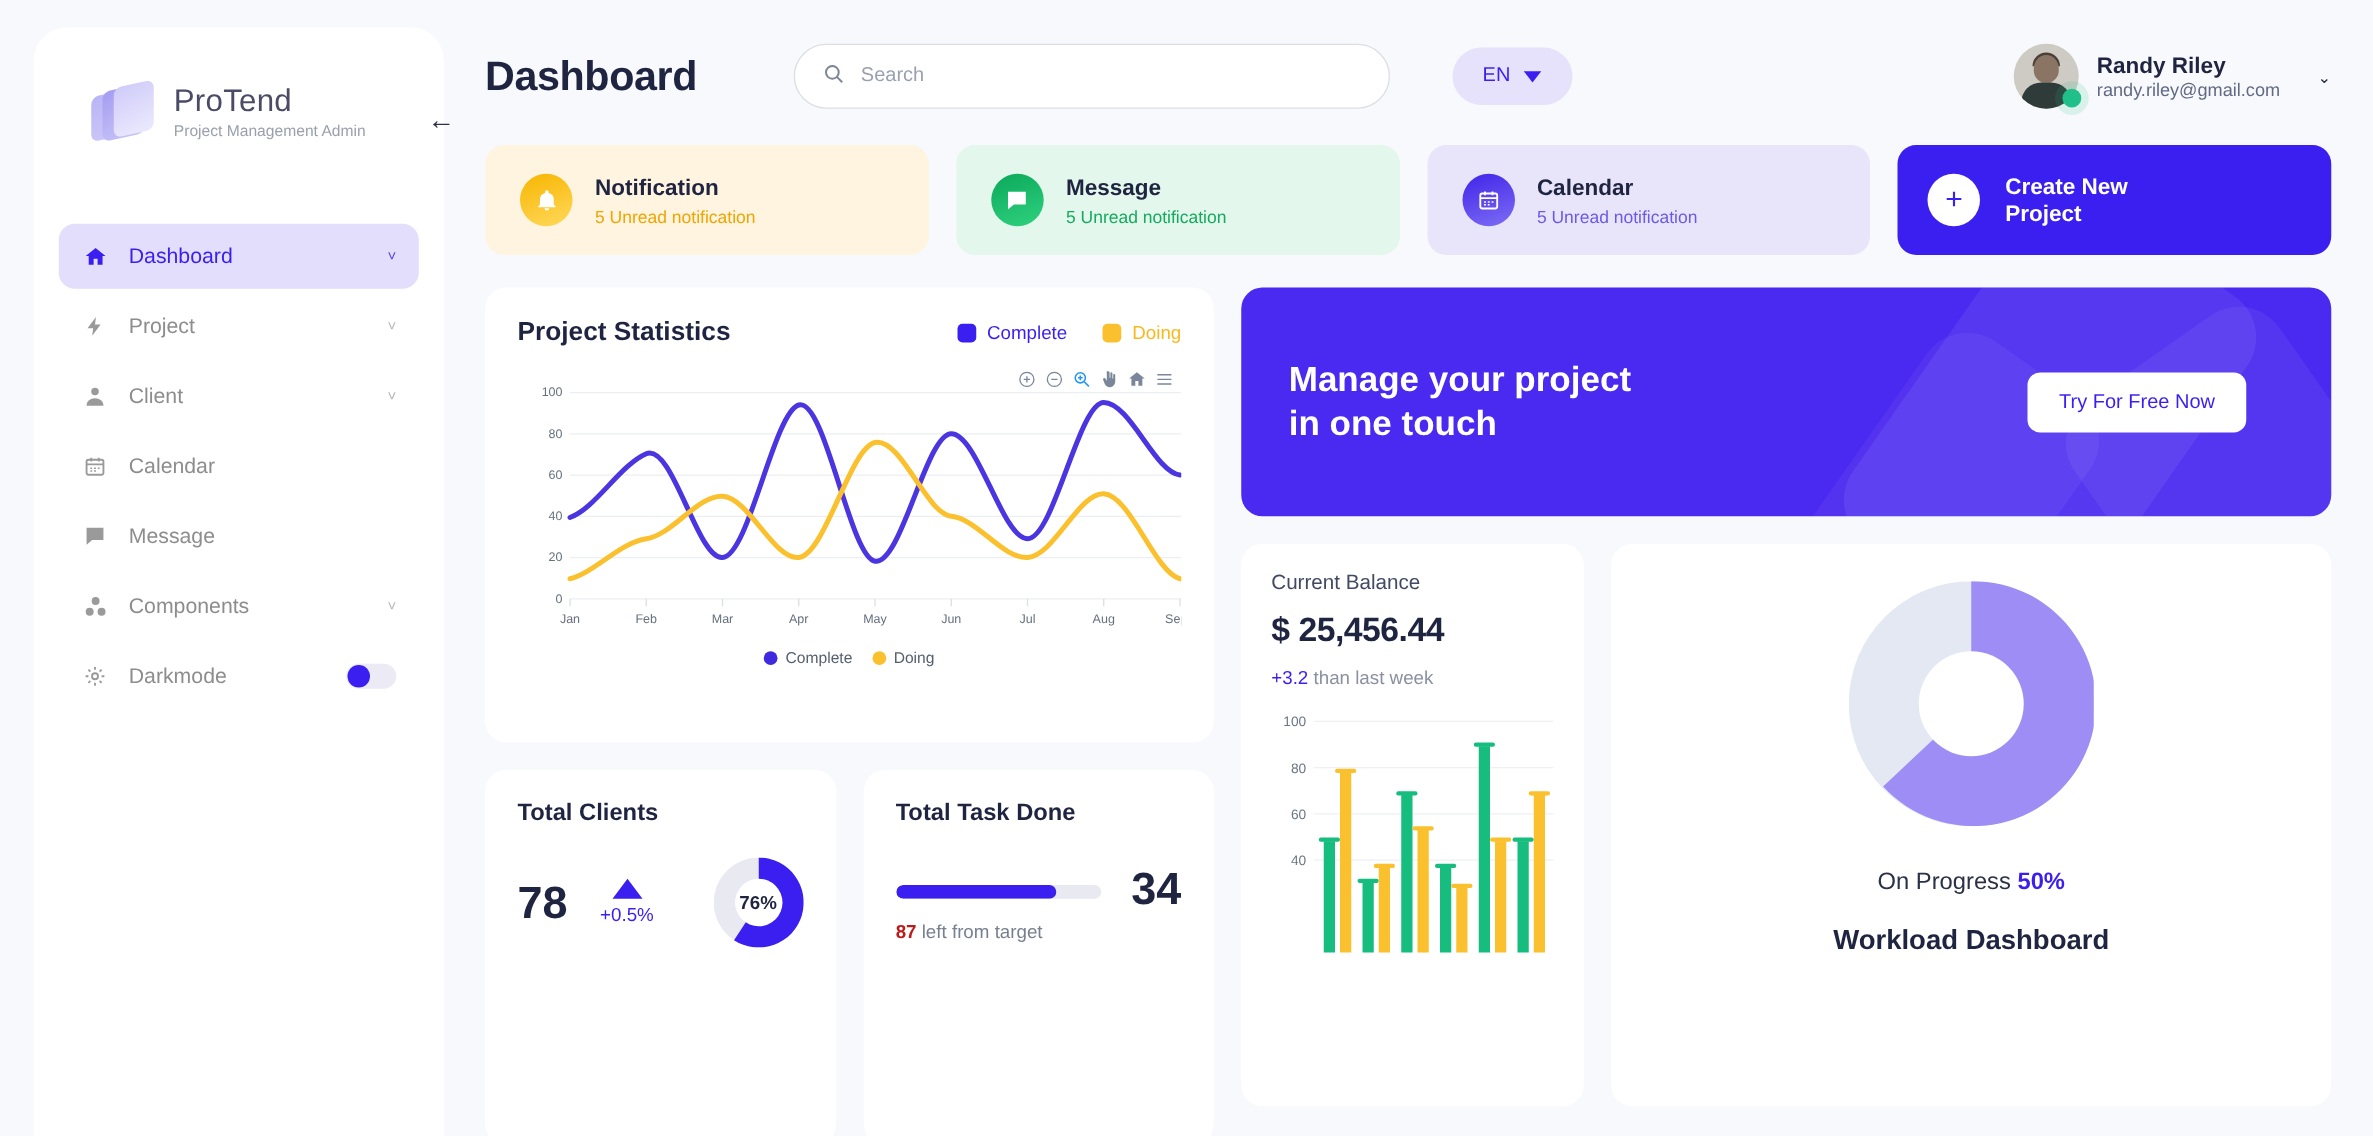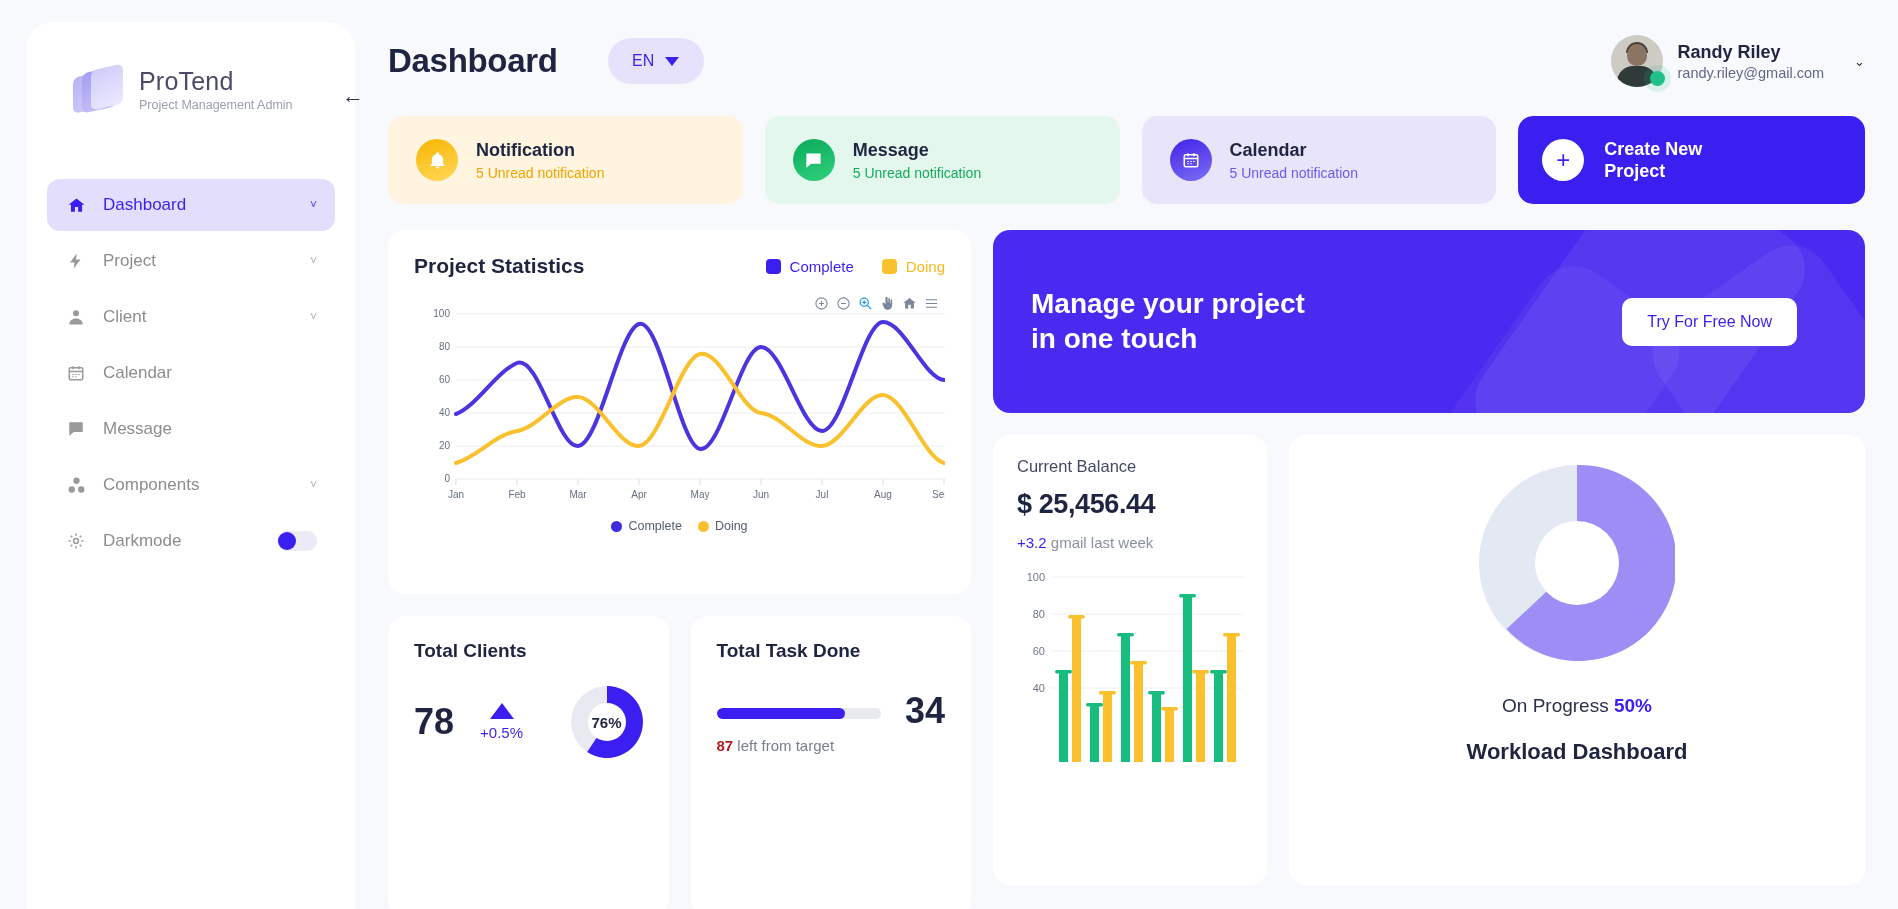--- a/index.html
+++ b/index.html
@@ -339,20 +339,29 @@
           </span>
       </div>
     </nav>
   </aside>
 
   <main class="main">
 
     <div class="topbar">
       <div class="page-title">Dashboard</div>
 
+      <div class="searchbox">
+        <span>
+          <svg width="18" height="18" viewBox="0 0 24 24" fill="none" stroke="#7d8496" stroke-width="2.1">
+              <circle cx="10.5" cy="10.5" r="6.8"></circle>
+              <path d="M15.6 15.6 21 21"></path>
+            </svg>
+        </span>
+        <input type="text" placeholder="Search" style="">
+      </div>
 
       <div class="lang">
         <span class="t">EN</span>
         <span class="caret"></span>
       </div>
 
       <div class="profile">
         <div class="avatar-wrap">
           <div class="avatar">
             <div class="bg"></div>
@@ -585,21 +594,21 @@
           <button class="banner-btn">Try For Free Now</button>
         </section>
 
         <div class="rr">
 
           <section class="card balance">
             <div class="bal-t">Current Balance</div>
             <div class="bal-v">$ 25,456.44</div>
             <div class="bal-d">
               <b>+3.2</b>
-              <span>gmail last week</span>
+              <span>than last week</span>
             </div>
             <div class="bal-chart">
               <svg width="226" height="250" viewBox="0 0 226 250">
                 <g stroke="#eef0f4" stroke-width="1">
                   <line x1="34" y1="10" x2="226" y2="10"></line>
                   <line x1="34" y1="47" x2="226" y2="47"></line>
                   <line x1="34" y1="84" x2="226" y2="84"></line>
                   <line x1="34" y1="121" x2="226" y2="121"></line>
                 </g>
                 <g fill="#6d7585" font-size="11" text-anchor="end">

